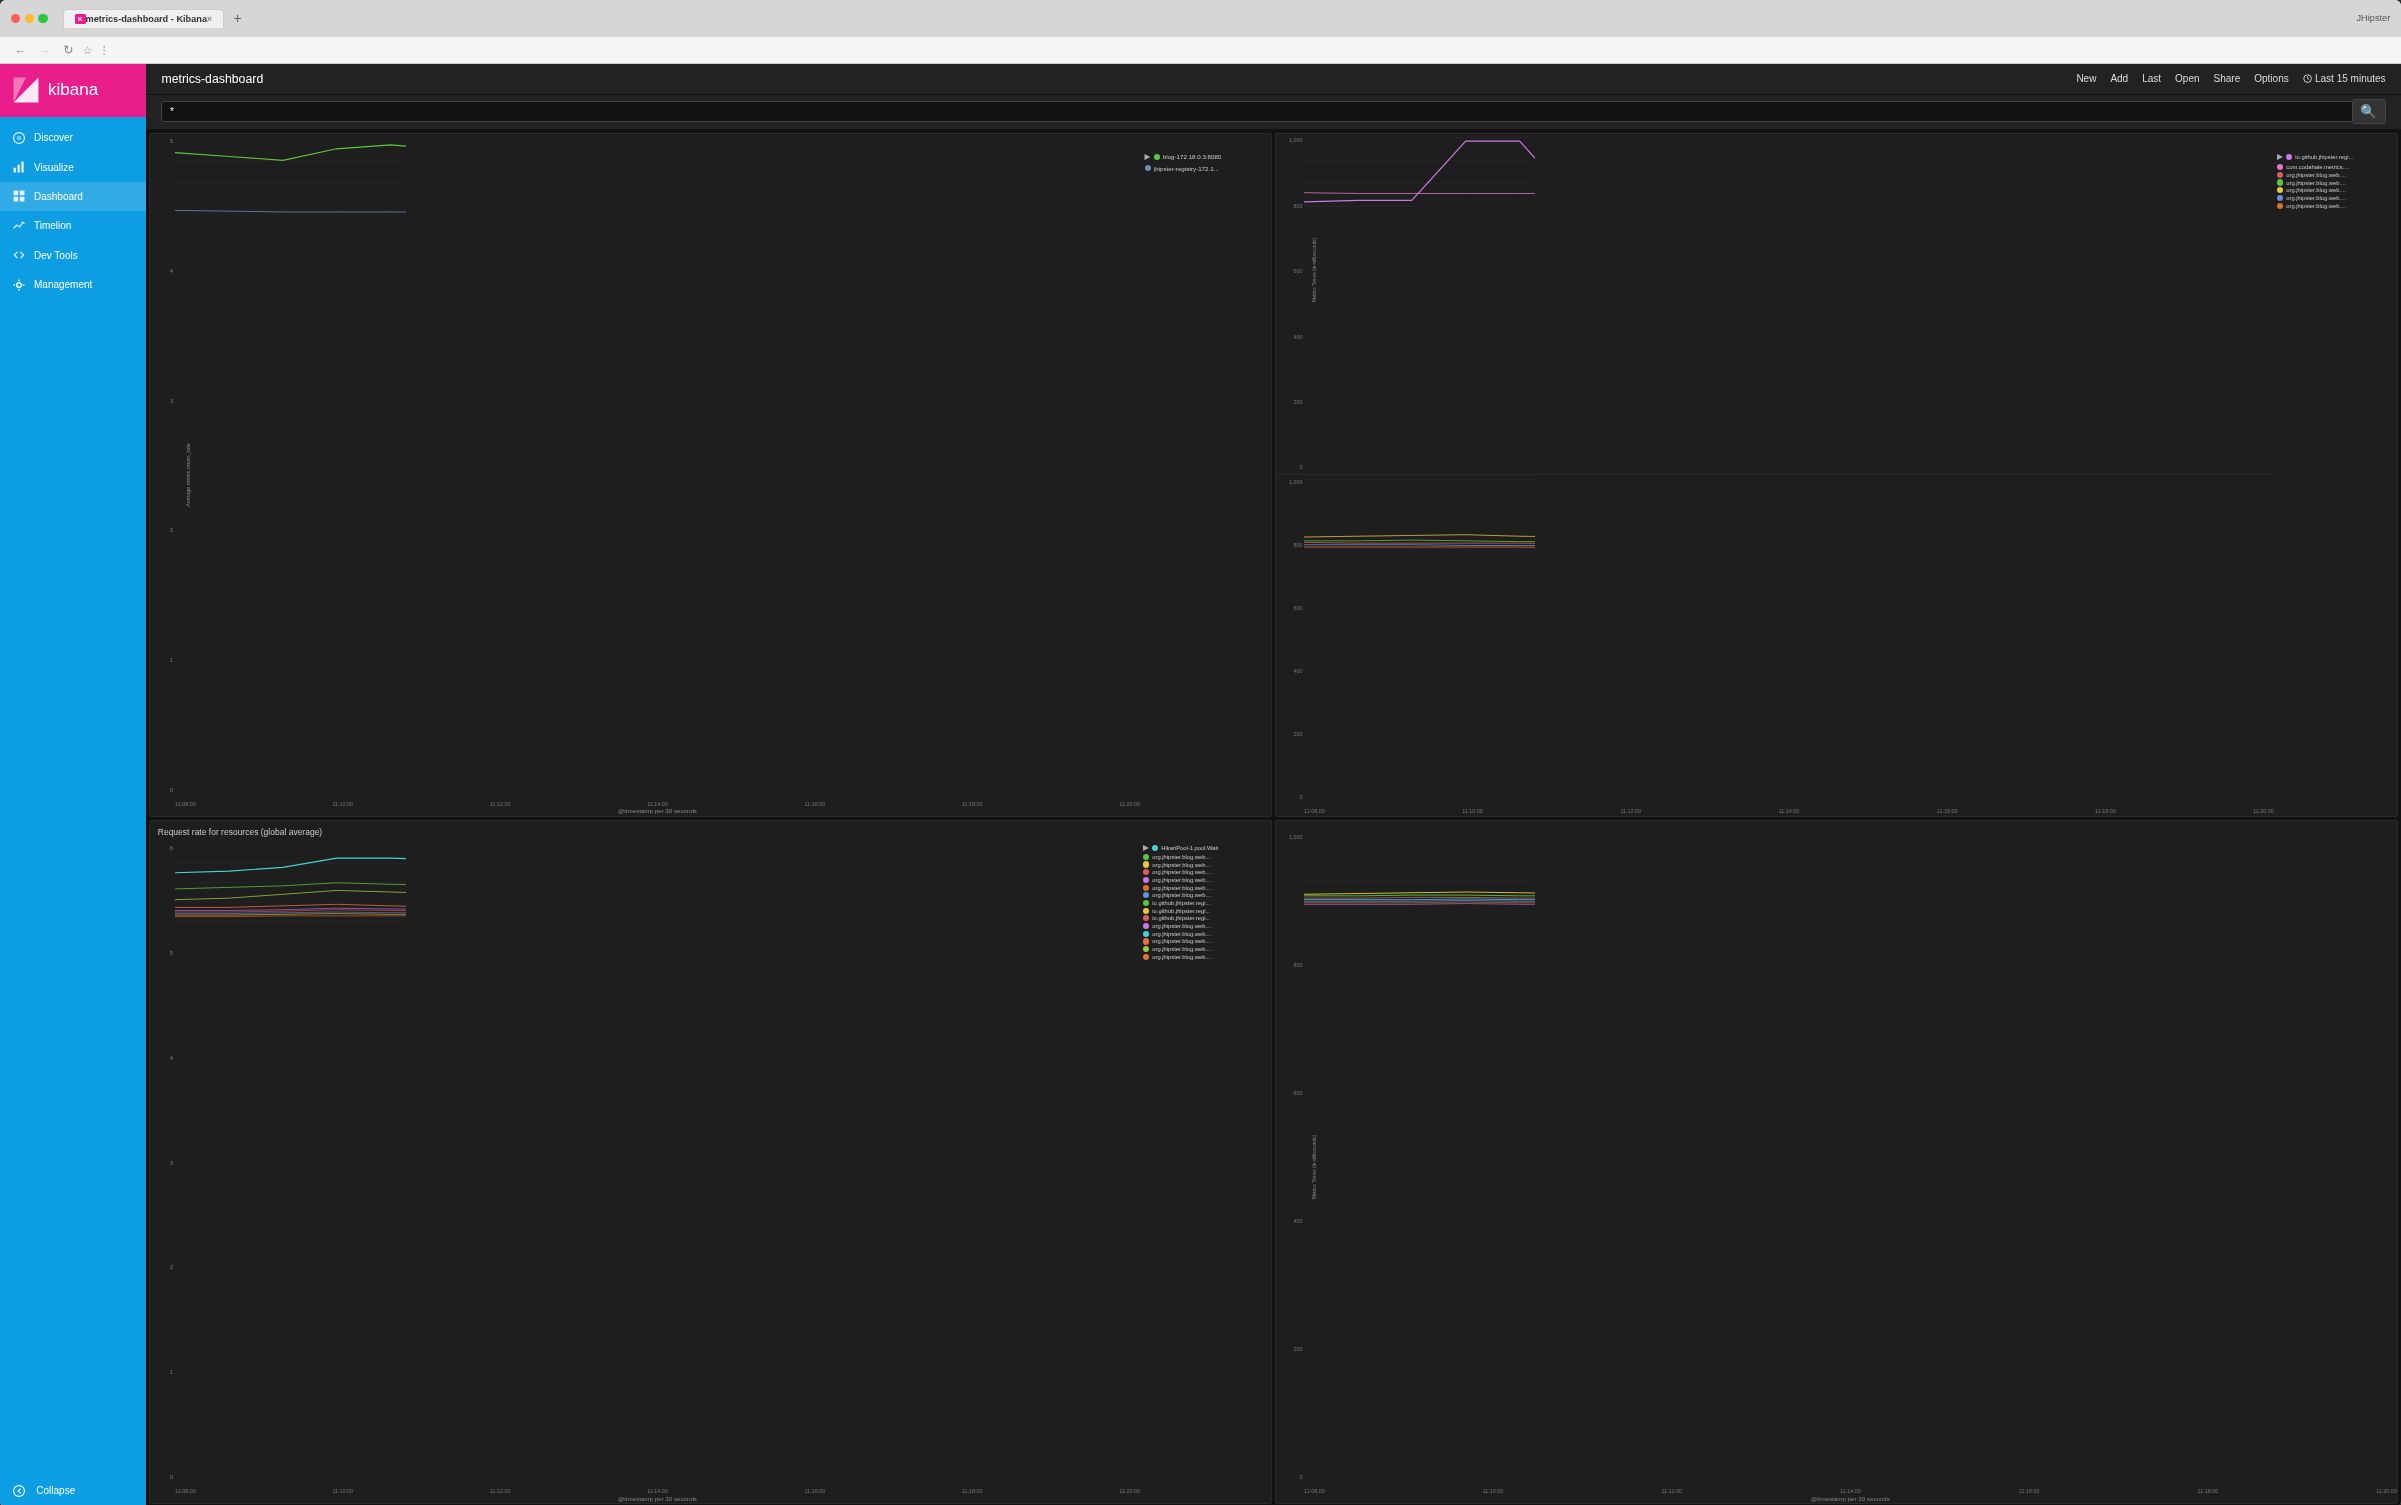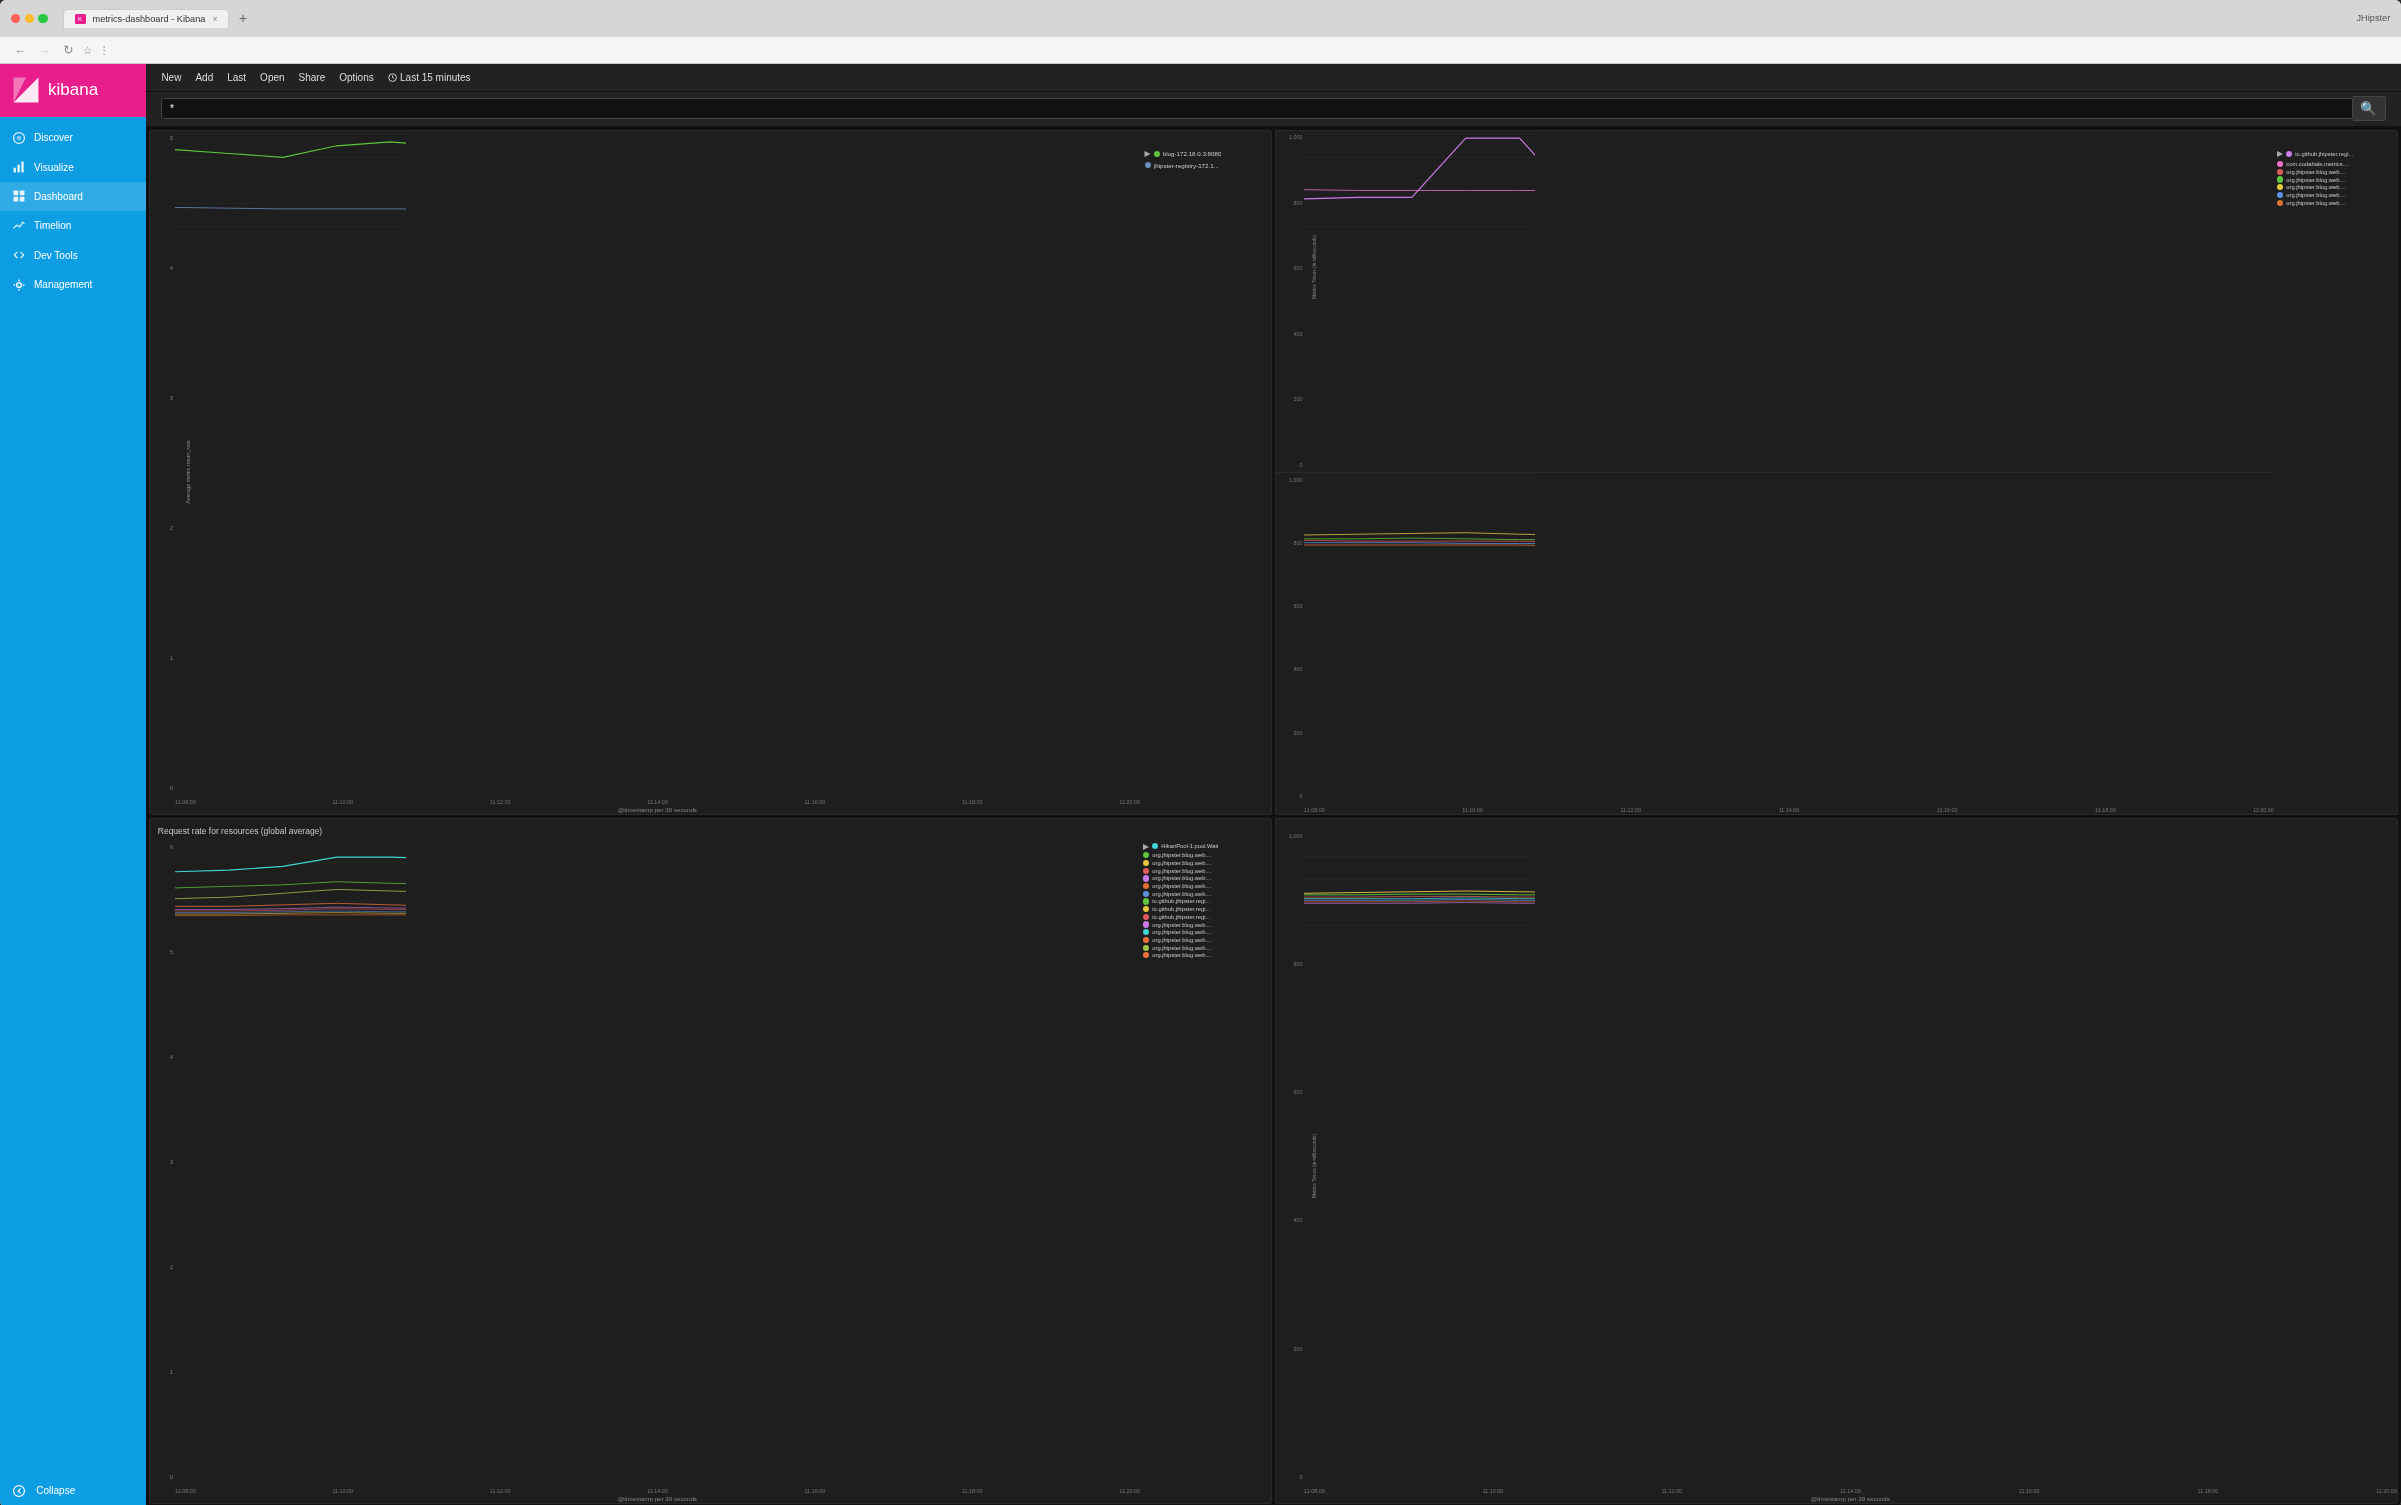--- a/index.html
+++ b/index.html
@@ -7,21 +7,21 @@
 
     
     .browser-window { width: 100%; background: #e8e8e8; border-radius: 6.2px; overflow: hidden; box-shadow: 0 3.1px 15.4px rgba(0,0,0,0.5); }
     .browser-titlebar { background: #d6d6d6; padding: 7.7px 10.8px; display: flex; align-items: center; gap: 7.7px; }
     .traffic-lights { display: flex; gap: 4.6px; }
     .traffic-light { width: 9.2px; height: 9.2px; border-radius: 50%; }
     .tl-red { background: #ff5f57; }
     .tl-yellow { background: #febc2e; }
     .tl-green { background: #28c840; }
     .tab-bar { display: flex; align-items: center; flex: 1; margin-left: 7.7px; }
-    .tab { background: #f0f0f0; border-radius: 4.6px 4.6px 0 0; padding: 3.9px 10.8px; font-size: 9.2px; color: #333; display: flex; align-items: flex-start; gap: 7px; border: 0.8px solid #ccc; border-bottom: none; }
+    .tab { background: #f0f0f0; border-radius: 4.6px 4.6px 0 0; padding: 3.9px 10.8px; font-size: 9.2px; color: #333; display: flex; align-items: flex-start; gap: 0; border: 0.8px solid #ccc; border-bottom: none; font-weight: bold; }
     .tab-favicon { width: 10.8px; height: 10.8px; background: #e91e8c; border-radius: 1.5px; display: flex; align-items: center; justify-content: center; color: white; font-size: 6.2px; }
     .tab-close { color: #888; cursor: pointer; font-size: 8.5px; }
     .tab-new { width: 21.6px; height: 21.6px; display: flex; align-items: center; justify-content: center; color: #666; font-size: 14px; cursor: pointer; margin-left: 3.1px; }
     .browser-user { margin-left: auto; font-size: 9.2px; color: #555; }
 
     
     .address-bar { background: #f5f5f5; padding: 4.6px 10.8px; display: flex; align-items: center; gap: 6.2px; border-bottom: 0.8px solid #ccc; }
     .nav-btn { color: #888; font-size: 12.3px; cursor: pointer; background: none; border: none; padding: 1.5px 3.1px; }
     .nav-btn:disabled { color: #ccc; }
     .address-input { flex: 1; background: white; border: 0.8px solid #ccc; border-radius: 9.2px; padding: 3.1px 9.2px; font-size: 8.5px; color: #333; }
@@ -160,20 +160,21 @@
               <polyline points="11,6 8,9 11,12"></polyline>
             </svg>
           <span>Collapse</span>
         </div>
       </div>
     </div>
 
     <div class="main">
 
       <div class="top-bar">
+        <span class="dashboard-title">metrics-dashboard</span>
         <div class="top-actions">
           <button class="action-btn">New</button>
           <button class="action-btn">Add</button>
           <button class="action-btn">Last</button>
           <button class="action-btn">Open</button>
           <button class="action-btn">Share</button>
           <button class="action-btn">Options</button>
           <div class="time-btn">
             <svg width="9.2" height="9.2" viewBox="0 0 12 12" fill="none" stroke="#ddd" stroke-width="1.2">
                 <circle cx="6" cy="6" r="5"></circle>

